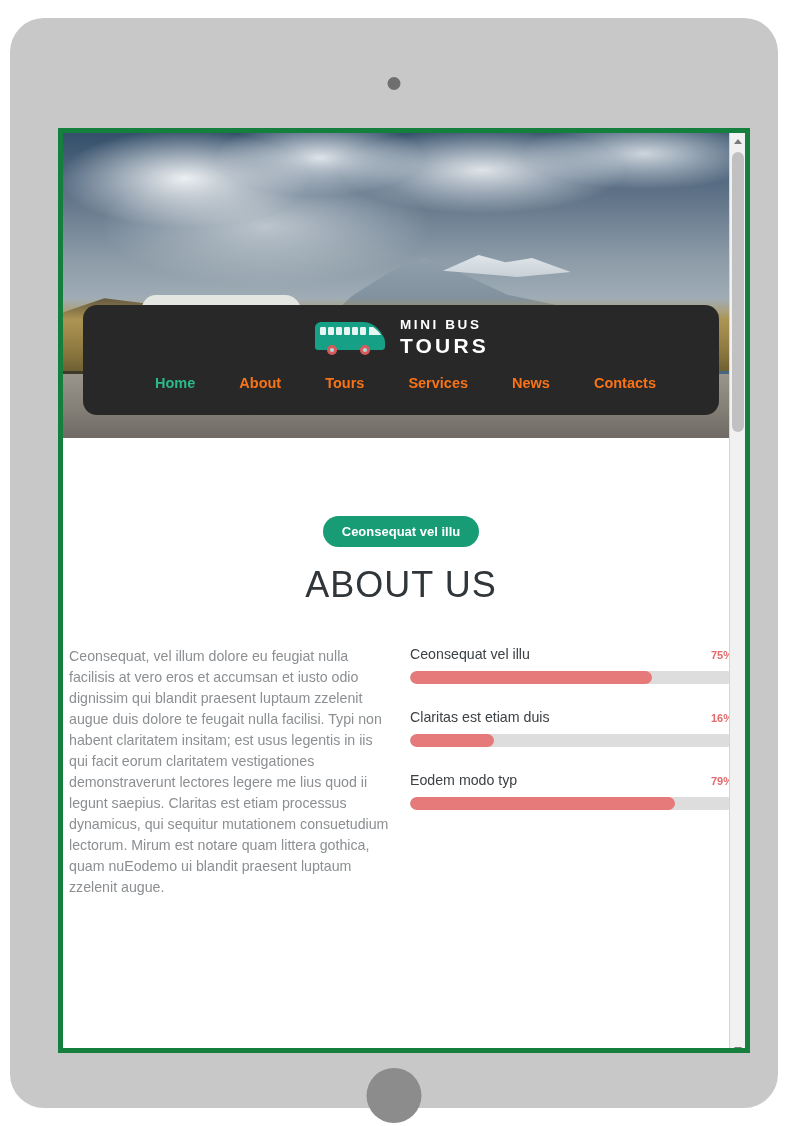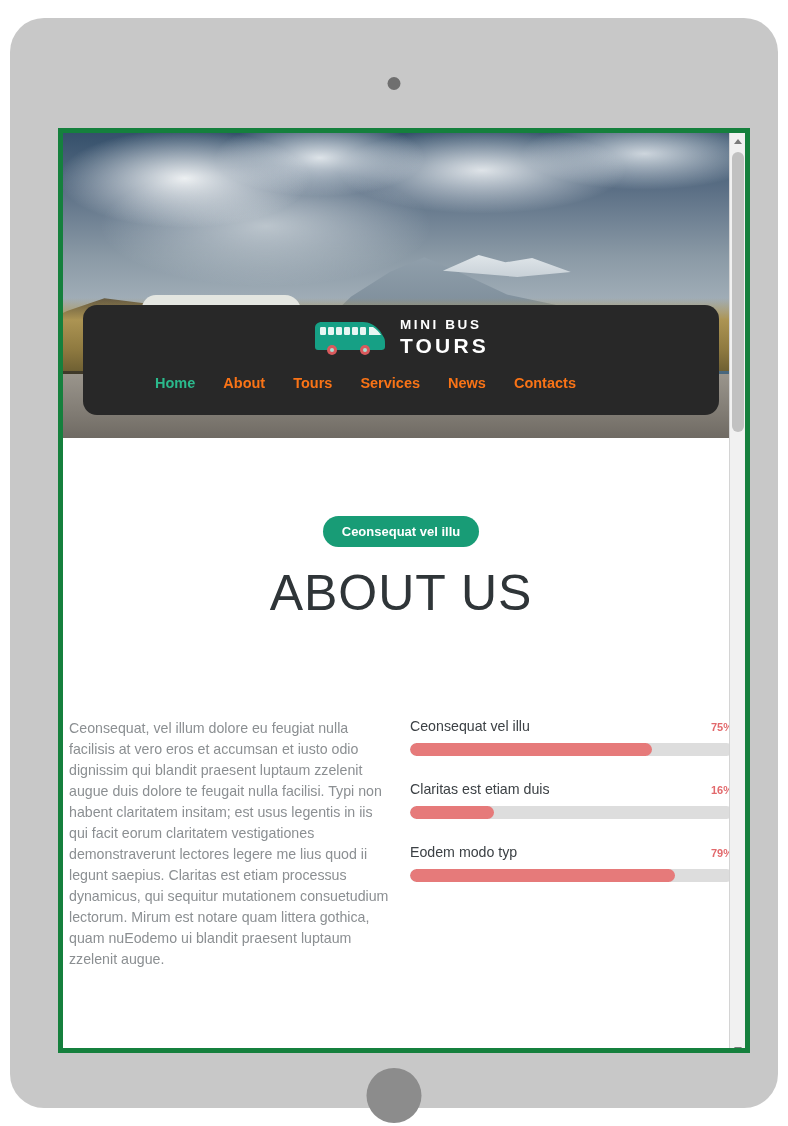--- a/index.html
+++ b/index.html
@@ -155,21 +155,21 @@
   #brand-line1 {
     color: #ffffff; font-size: 13.5px; font-weight: bold;
     letter-spacing: 2.6px;
   }
   #brand-line2 {
     color: #ffffff; font-size: 21px; font-weight: bold;
     letter-spacing: 3.2px; margin-top: 3px;
   }
   #nav-menu {
     display: flex; align-items: center; justify-content: flex-start;
-    gap: 28px;
+    gap: 44px;
     padding-left: 72px;
     margin-top: 17px;
   }
   .nav-item {
     color: #f97316;
     font-size: 14.5px;
     font-weight: bold;
     cursor: pointer;
     white-space: nowrap;
   }
@@ -188,29 +188,29 @@
     background: #189c76;
     color: #ffffff;
     font-size: 13px;
     font-weight: bold;
     padding: 8px 19px;
     border-radius: 20px;
   }
   #section-title {
     text-align: center;
     color: #2f3538;
-    font-size: 50px;
+    font-size: 36px;
     font-weight: normal;
     letter-spacing: 1px;
     margin-top: 17px;
   }
 
   #columns {
     display: flex;
-    margin-top: 96px;
+    margin-top: 40px;
     padding: 0 6px 0 6px;
   }
   #text-column {
     width: 344px;
     padding-left: 0px;
     padding-right: 16px;
   }
   #about-paragraph {
     color: #8b8f92;
     font-size: 14.2px;

